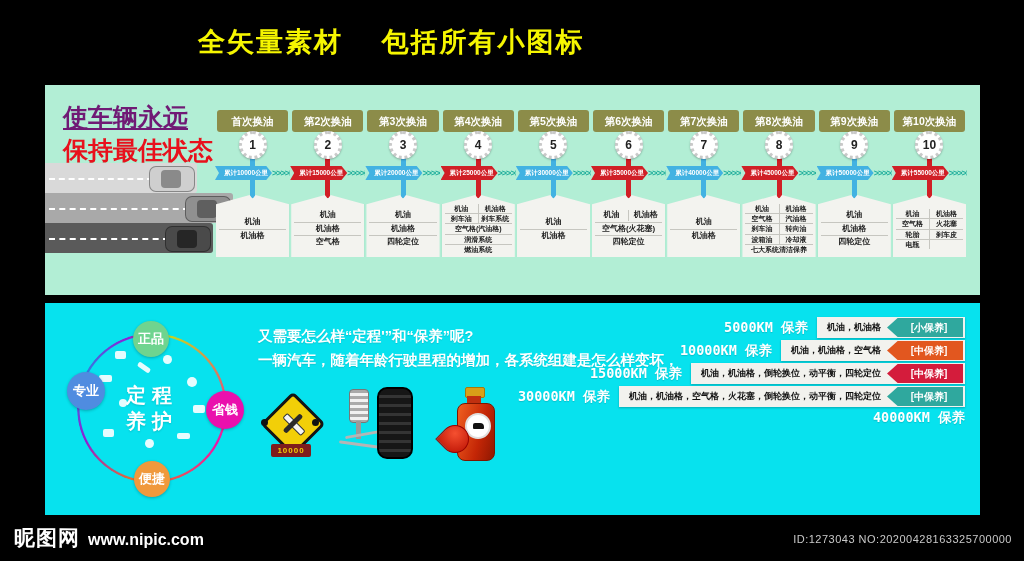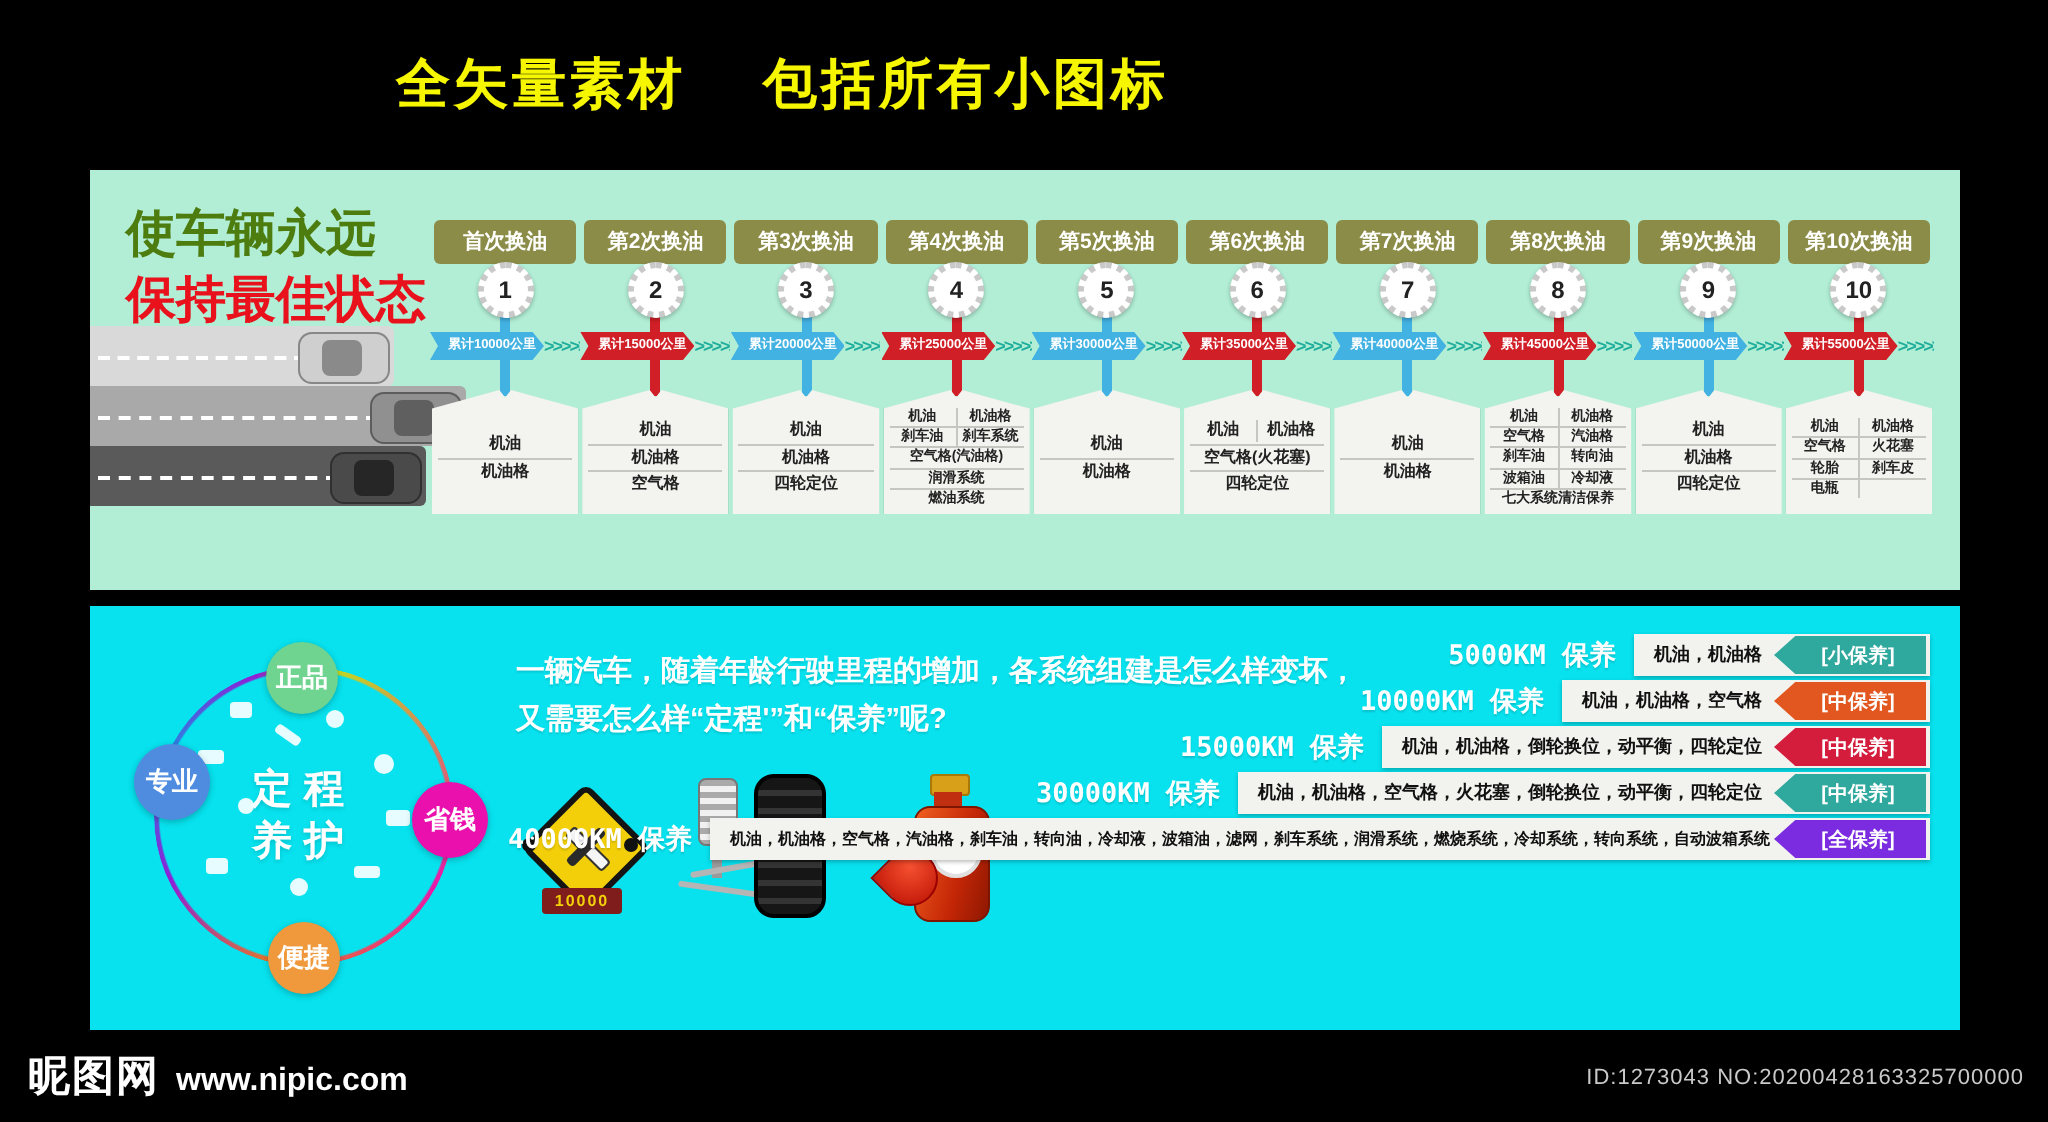--- a/index.html
+++ b/index.html
@@ -9,21 +9,21 @@
   
   .main-title{position:absolute;left:198px;top:24px;font-size:27px;font-weight:bold;
               color:#f6f600;letter-spacing:2px;white-space:nowrap;}
 
   
   .panel-top{position:absolute;left:45px;top:85px;width:935px;height:210px;background:#b2eed5;}
   .panel-bottom{position:absolute;left:45px;top:303px;width:935px;height:212px;background:#07e2ee;}
 
   
   .slogan{position:absolute;left:18px;top:16px;font-weight:bold;font-size:25px;line-height:1.3;white-space:nowrap;}
-  .slogan .l1{color:#4d7c0f;}
+  .slogan .l1{color:#701a75;text-decoration:underline;}
   .slogan .l2{color:#e8111c;}
 
   
   .road{position:absolute;left:0;height:30px;border-radius:0 3px 3px 0;}
   .road::before{content:"";position:absolute;left:4px;right:44px;top:50%;height:0;border-top:2px dashed #fff;}
   .road1{top:78px;width:152px;background:#d9d9d9;}
   .road2{top:108px;width:188px;background:#a9a9a9;}
   .road3{top:138px;width:168px;background:#5a5a5a;}
   .car{position:absolute;right:2px;top:3px;width:44px;height:24px;border-radius:7px;border:1px solid rgba(0,0,0,.35);}
   .car .cab{position:absolute;left:11px;top:3px;width:20px;height:18px;border-radius:4px;}
@@ -356,22 +356,22 @@
     <div class="mini r" style="left:54px;top:72px;width:13px;height:7px;"></div>
     <div class="mini c" style="left:142px;top:74px;width:10px;height:10px;"></div>
     <div class="mini r" style="left:92px;top:62px;width:14px;height:5px;transform:rotate(35deg);"></div>
     <div class="mini c" style="left:74px;top:96px;width:8px;height:8px;"></div>
     <div class="mini r" style="left:148px;top:102px;width:12px;height:8px;"></div>
     <div class="mini r" style="left:58px;top:126px;width:11px;height:8px;"></div>
     <div class="mini c" style="left:100px;top:136px;width:9px;height:9px;"></div>
     <div class="mini r" style="left:132px;top:130px;width:13px;height:6px;"></div>
 
     <div class="question">
+      <div>又需要怎么样“定程'”和“保养”呢?</div>
       <div>一辆汽车，随着年龄行驶里程的增加，各系统组建是怎么样变坏，</div>
-      <div>又需要怎么样“定程'”和“保养”呢?</div>
     </div>
 
     <div class="sign-wrap">
       <div class="diamond"></div>
       <div class="tools">
         <div class="toolbar t1"></div>
         <div class="toolbar t2"></div>
       </div>
       <div class="bolt l"></div>
       <div class="bolt r"></div>
@@ -408,21 +408,20 @@
         <div class="mrow">
           <div class="km">15000KM 保养</div>
           <div class="bar">机油，机油格，倒轮换位，动平衡，四轮定位<div class="tag" style="background: rgb(212, 28, 60);">[中保养]</div></div>
         </div>
         <div class="mrow">
           <div class="km">30000KM 保养</div>
           <div class="bar">机油，机油格，空气格，火花塞，倒轮换位，动平衡，四轮定位<div class="tag" style="background: rgb(47, 168, 158);">[中保养]</div></div>
         </div>
         <div class="mrow">
           <div class="km">40000KM 保养</div>
-          <div class="bar">机油，机油格，空气格，汽油格，刹车油，转向油，冷却液，波箱油，滤网，刹车系统，润滑系统，燃烧系统，冷却系统，转向系统，自动波箱系统<div class="tag" style="background: rgb(123, 43, 224);">[全保养]</div></div>
         </div>
       </div>
   <div class="bubble b0" style="background: rgb(111, 212, 143);">正品</div>
       <div class="bubble b1" style="background: rgb(79, 140, 224);">专业</div>
       <div class="bubble b2" style="background: rgb(234, 16, 173);">省钱</div>
       <div class="bubble b3" style="background: rgb(240, 153, 60);">便捷</div>
     </div>
 
   <div class="footer-left">
     <span class="site-name">昵图网</span>

